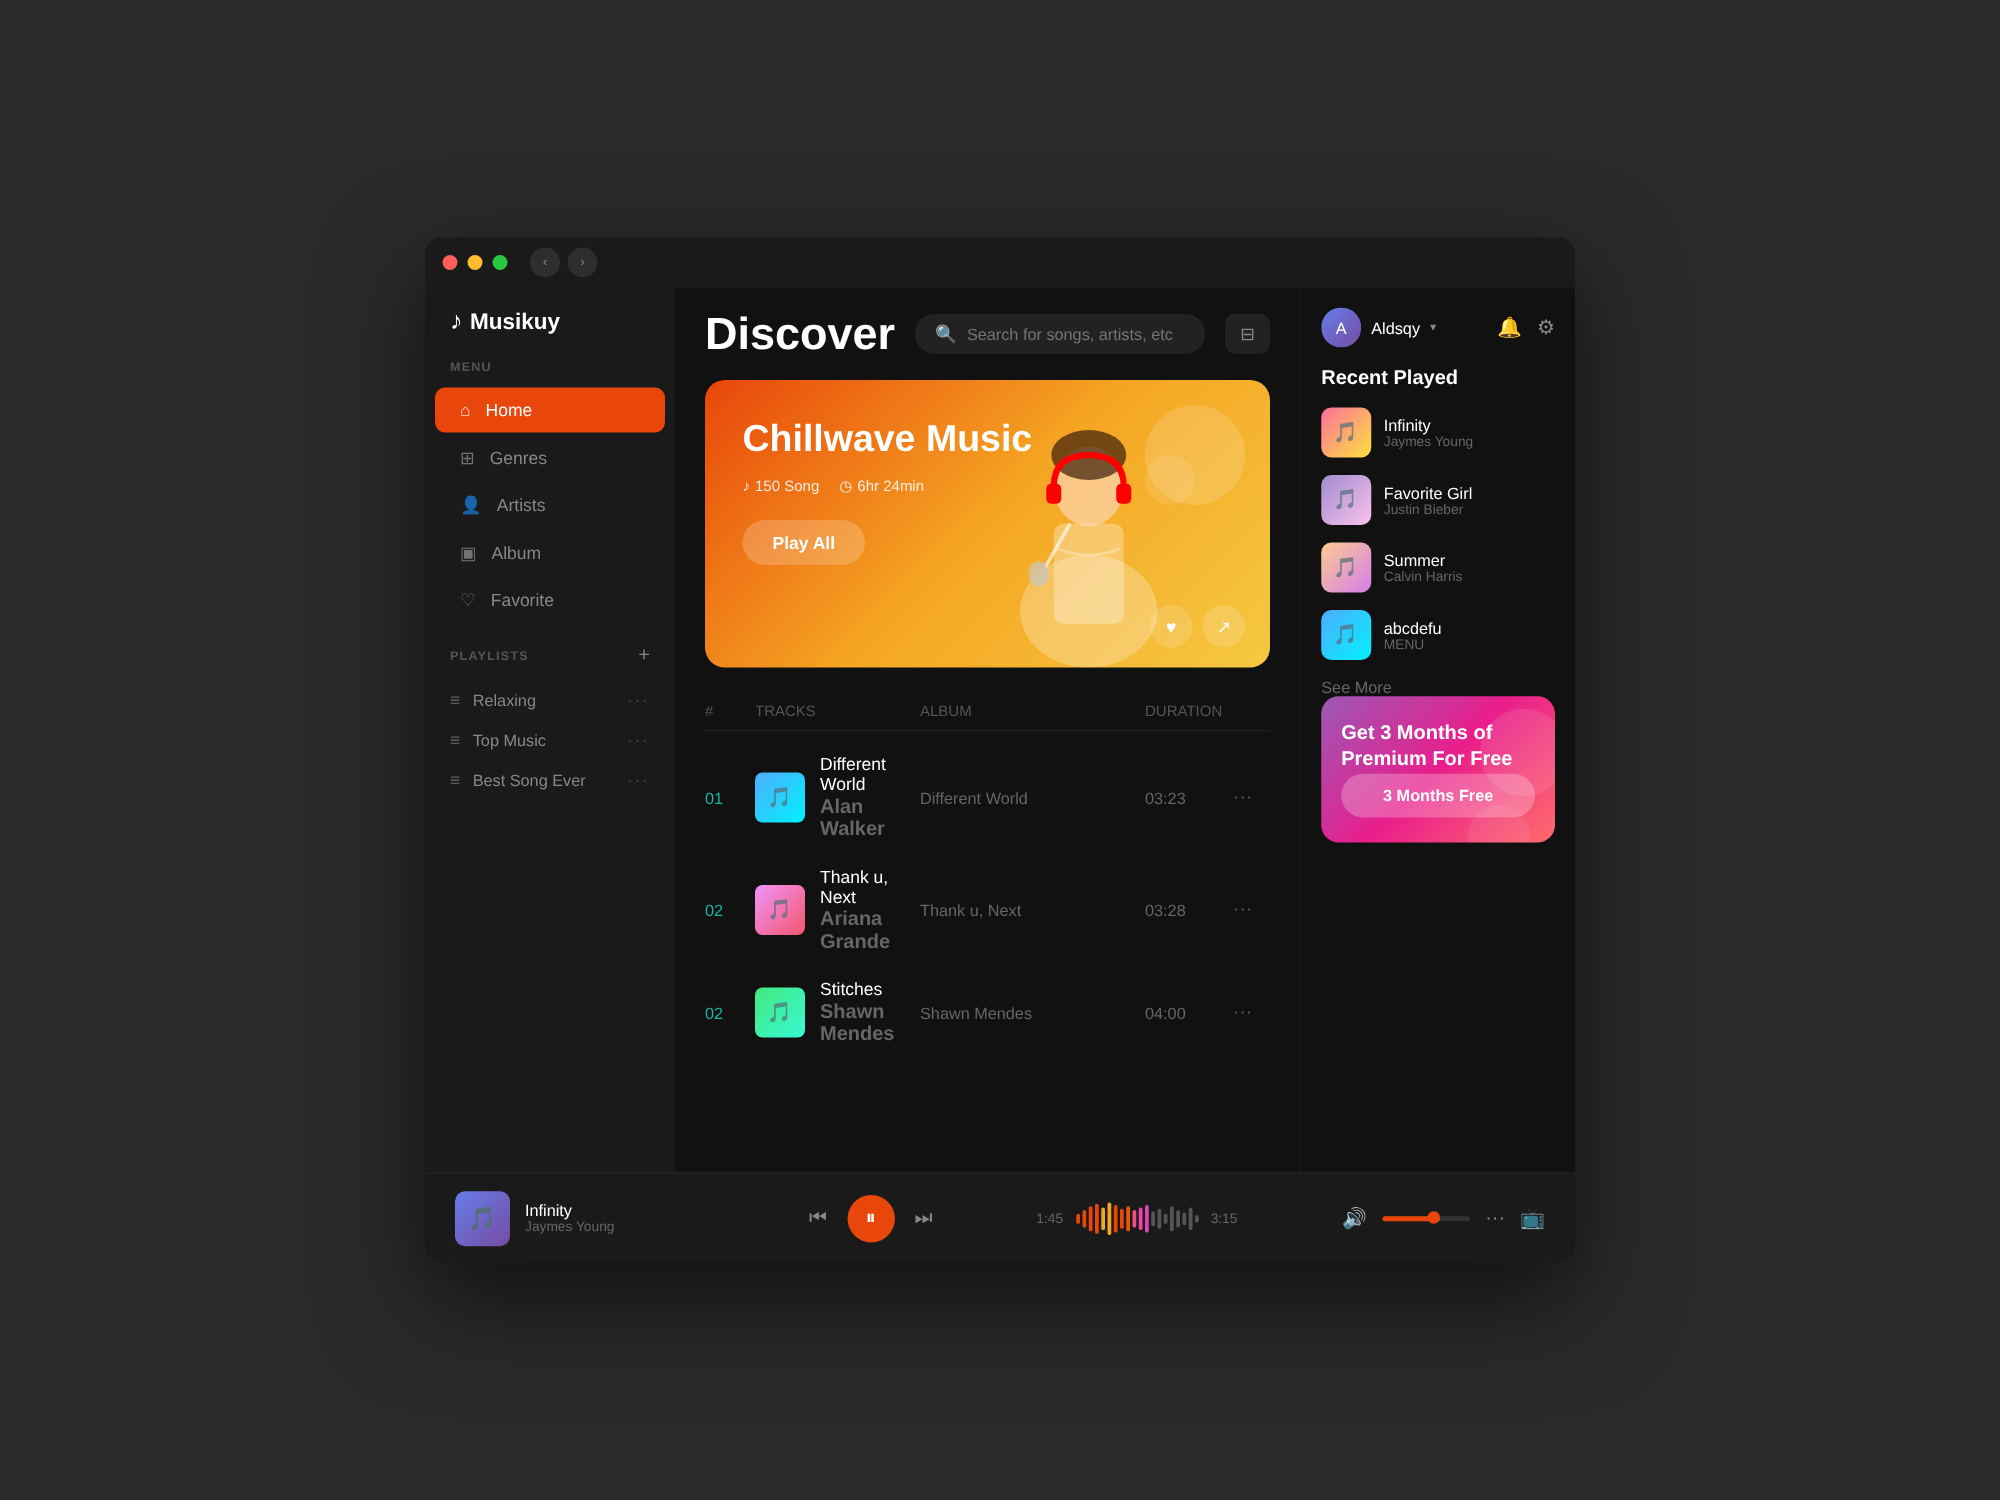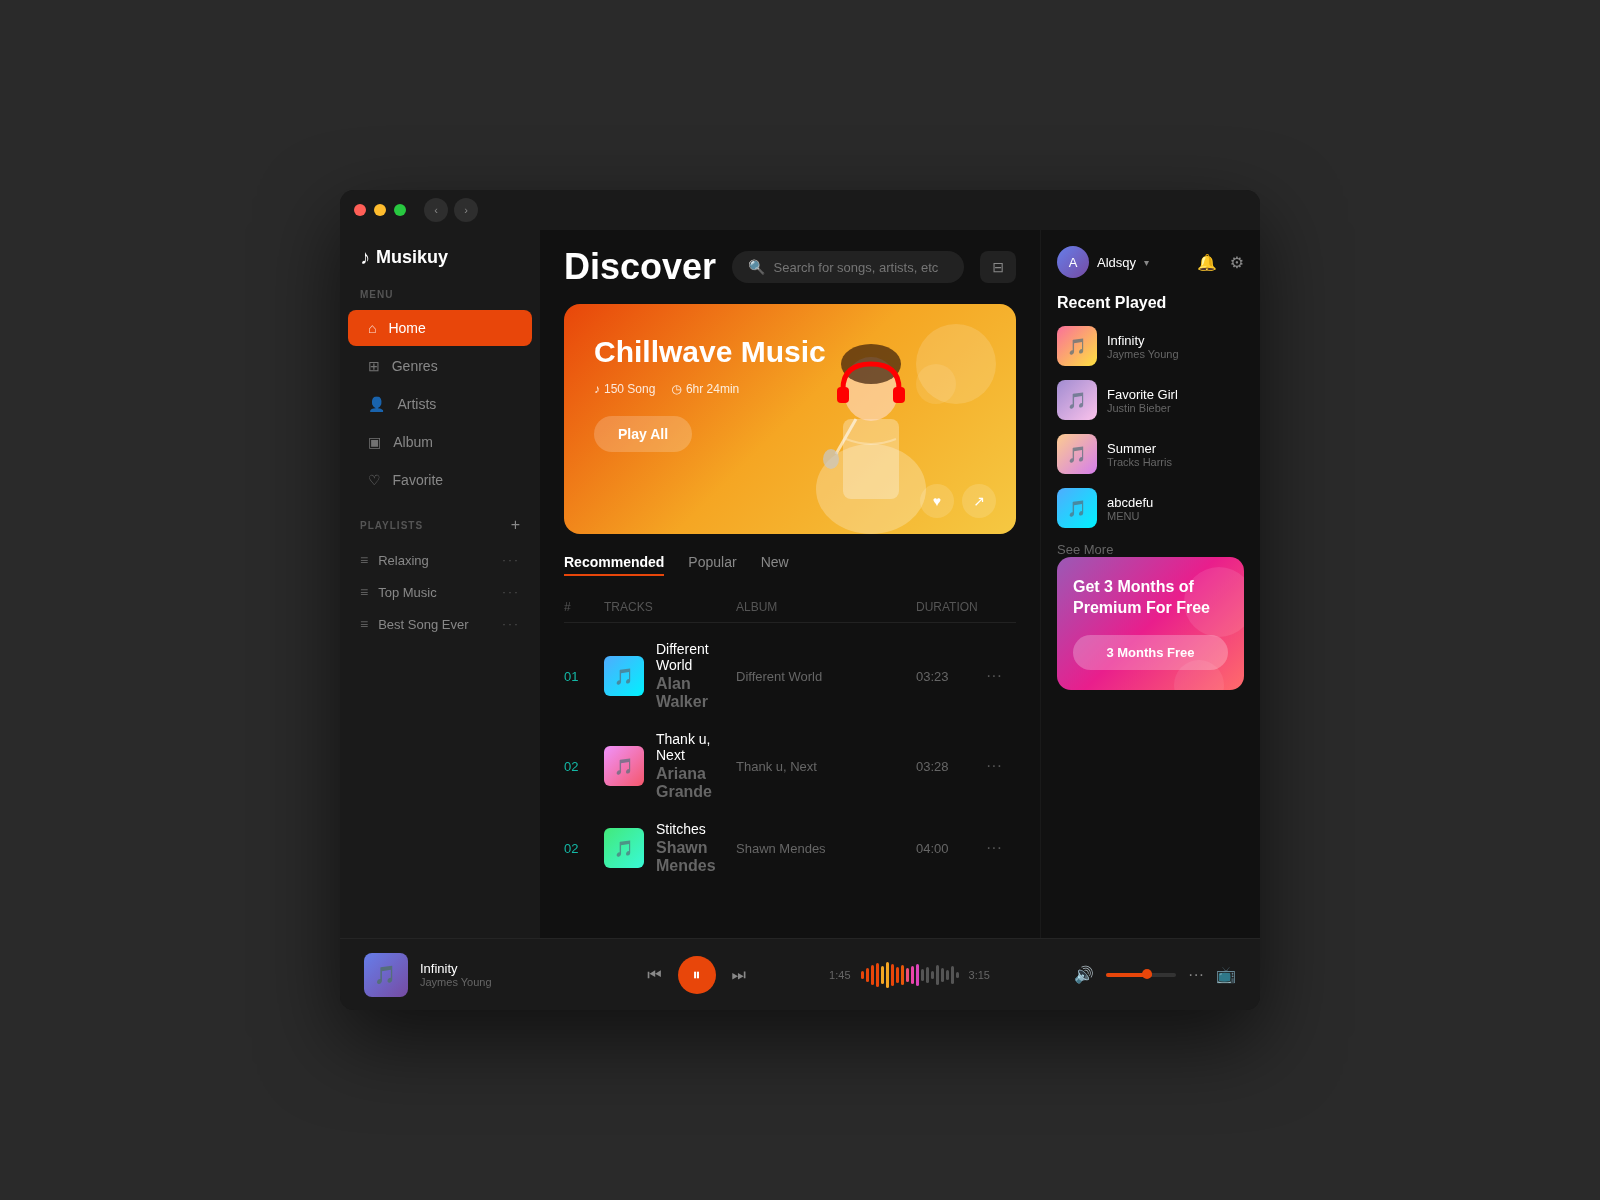--- a/index.html
+++ b/index.html
@@ -382,21 +382,21 @@
       border-radius: 14px;
       padding: 20px 16px;
       position: relative;
       overflow: hidden;
     }
     .premium-title {
       color: #fff;
       font-size: 16px;
       font-weight: 700;
       line-height: 1.3;
-      margin-bottom: 16px;
+      margin-bottom: 0;
     }
     .premium-btn {
       background: rgba(255,255,255,0.25);
       border: none;
       color: #fff;
       padding: 10px 16px;
       border-radius: 25px;
       font-size: 13px;
       font-weight: 600;
       cursor: pointer;
@@ -693,25 +693,20 @@
           </svg>
         </div>
 
         <div class="hero-actions">
           <button class="hero-action-btn">♥</button>
           <button class="hero-action-btn">↗</button>
         </div>
       </div>
 
       <div class="tracks-section">
-        <div class="tabs">
-          <div class="tab active">Recommended</div>
-          <div class="tab">Popular</div>
-          <div class="tab">New</div>
-        </div>
 
         <div class="tracks-header">
           <div class="col-num">#</div>
           <div class="col-track">Tracks</div>
           <div class="col-album">Album</div>
           <div class="col-duration">Duration</div>
         </div>
 
         <div class="track-row">
           <div class="track-num">01</div>
@@ -799,21 +794,21 @@
           <div class="recent-artist">Justin Bieber</div>
         </div>
       </div>
 
       <div class="recent-item">
         <div class="recent-thumb thumb-bg6">
           <div class="recent-thumb-icon">🎵</div>
         </div>
         <div>
           <div class="recent-name">Summer</div>
-          <div class="recent-artist">Tracks Harris</div>
+          <div class="recent-artist">Calvin Harris</div>
         </div>
       </div>
 
       <div class="recent-item">
         <div class="recent-thumb thumb-bg1">
           <div class="recent-thumb-icon">🎵</div>
         </div>
         <div>
           <div class="recent-name">abcdefu</div>
           <div class="recent-artist">MENU</div>

